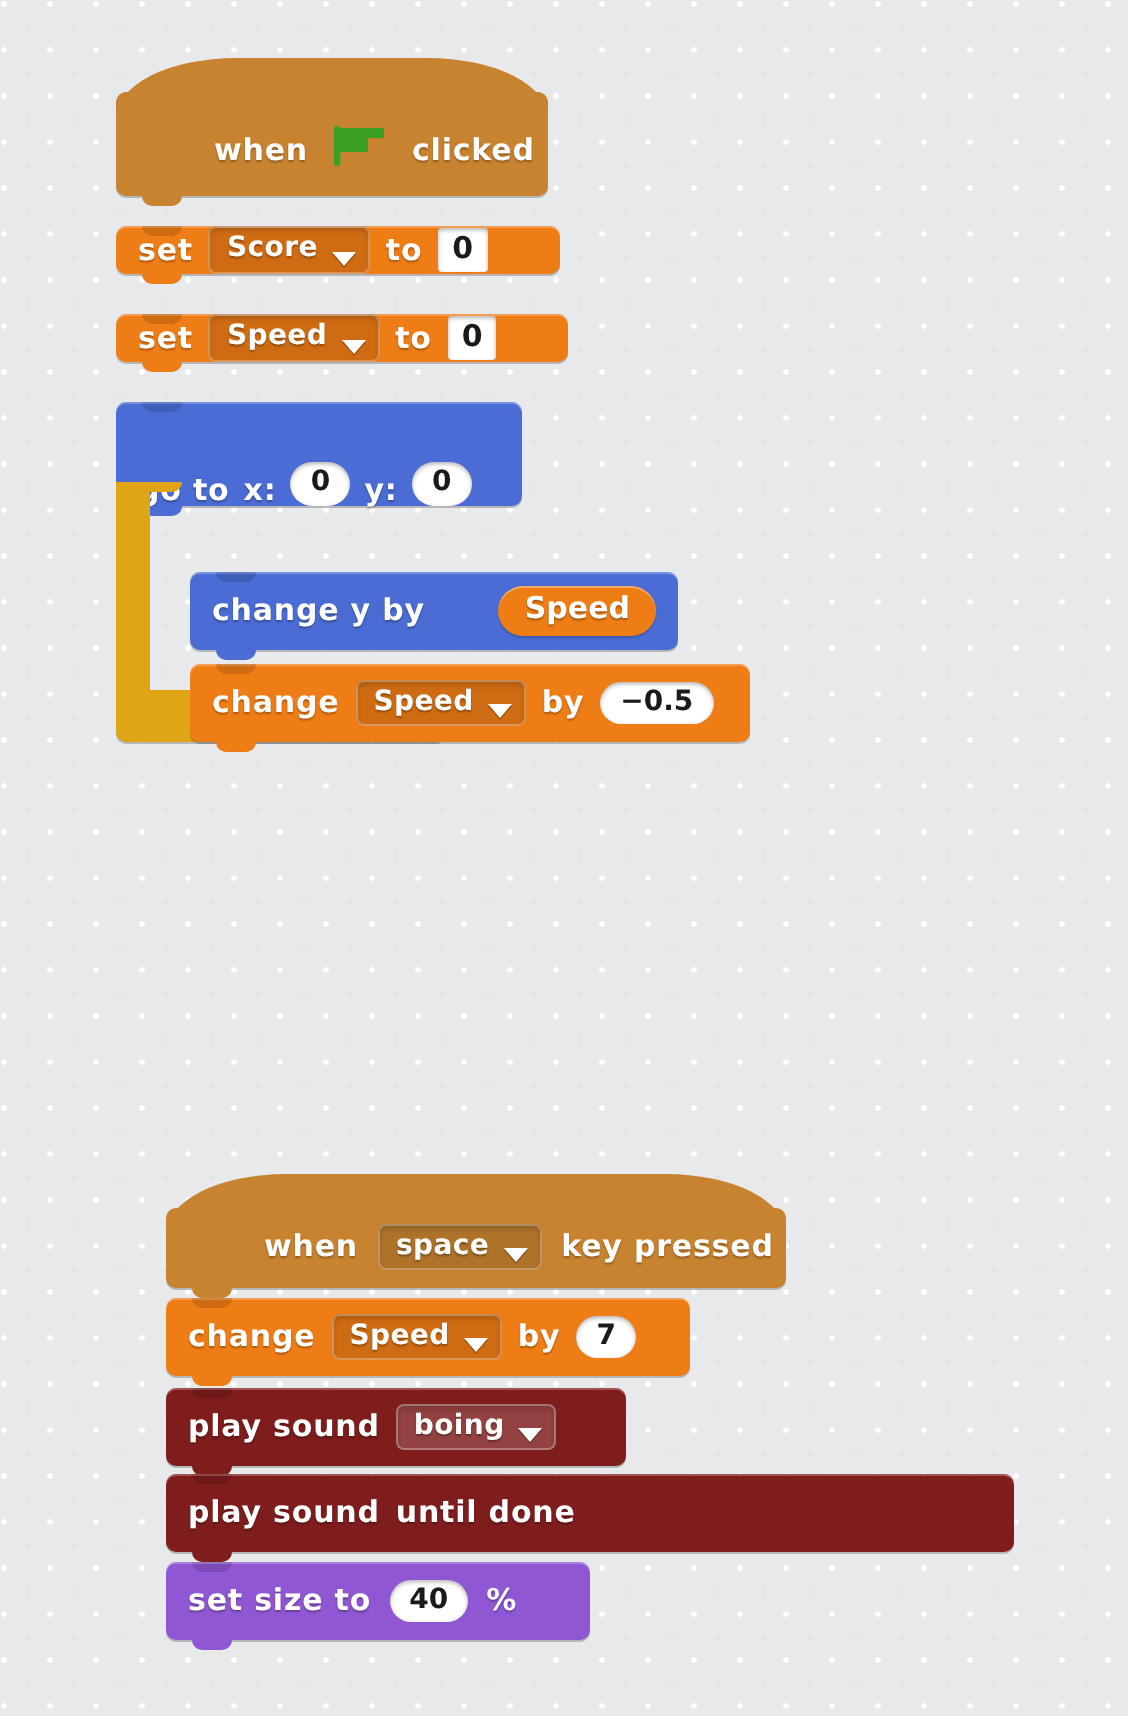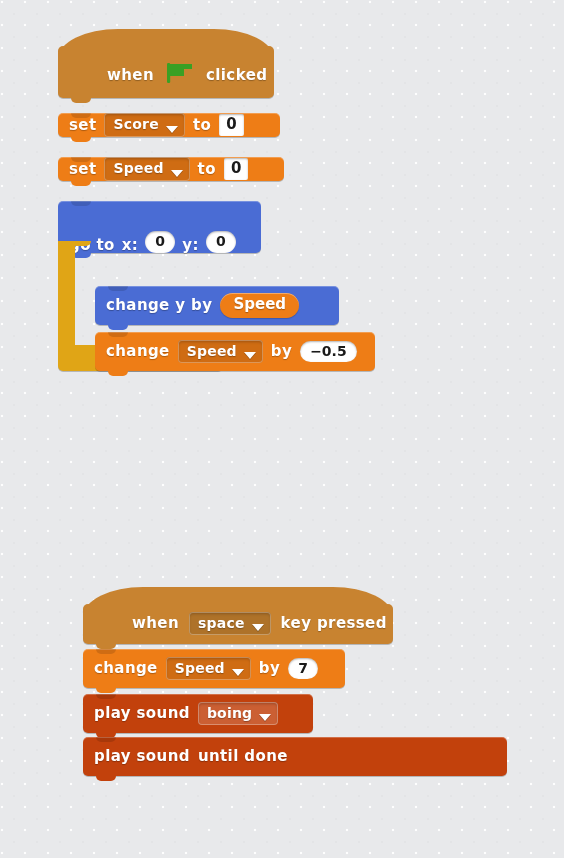--- a/index.html
+++ b/index.html
@@ -54,21 +54,21 @@
     content:"";
     position:absolute;
     left:13px;top:100%;
     width:20px;height:5px;
     border-radius:0 0 6px 6px;
     background:inherit;
     pointer-events:none;
   }
   .c-variables{background:#ee7d16;}
   .c-motion{background:#4a6cd4;}
-  .c-sound{background:#c2410c;}
+  .c-sound{background:#7f1d1d;}
   .c-looks{background:#8f57d3;}
 
   
   .hat{
     position:absolute;
     background:#c88330;
     border-radius:5px;
     display:flex;
     align-items:flex-end;
     padding:0 13px 9px 13px;
@@ -245,21 +245,21 @@
     <div class="c-arm" style="height:104px;"></div>
     <div class="c-foot">
       <span class="loop-arrow">
         <svg width="22" height="19" viewBox="0 0 22 19">
           <path d="M3 16 L3 12 Q3 6 10 6 L16 6 L16 2.5 L21 8 L16 13.5 L16 10 L10 10 Q7 10 7 13 L7 16 Z" fill="#ffffff" stroke="rgba(0,0,0,0.15)" stroke-width="0.6"></path>
         </svg>
       </span>
     </div>
   </div>
 
-  <div class="blk c-motion" style="left:95px;top:286px;width:244px;height:39px;">
+  <div class="blk c-motion" style="left:95px;top:286px;width:244px;height:39px;justify-content:space-between;">
     <span class="lbl">change y by</span>
     <span class="reporter">Speed</span>
   </div>
 
   <div class="blk c-variables" style="left:95px;top:332px;width:280px;height:39px;">
     <span class="lbl">change</span>
     <span class="dropdown dd-var">
       <span class="dtext">Speed</span>
       <span class="caret"></span>
     </span>
@@ -295,14 +295,19 @@
       <span class="dtext">boing</span>
       <span class="caret"></span>
     </span>
   </div>
 
   <div class="blk c-sound" style="left:83px;top:737px;width:424px;height:39px;">
     <span class="lbl">play sound</span>
     <span class="lbl">until done</span>
   </div>
 
+  <div class="blk c-looks" style="left:83px;top:781px;width:212px;height:39px;gap:9px;">
+    <span class="lbl">set size to</span>
+    <span class="numfield">40</span>
+    <span class="lbl">%</span>
+  </div>
 
 </div>
 
 </body></html>

